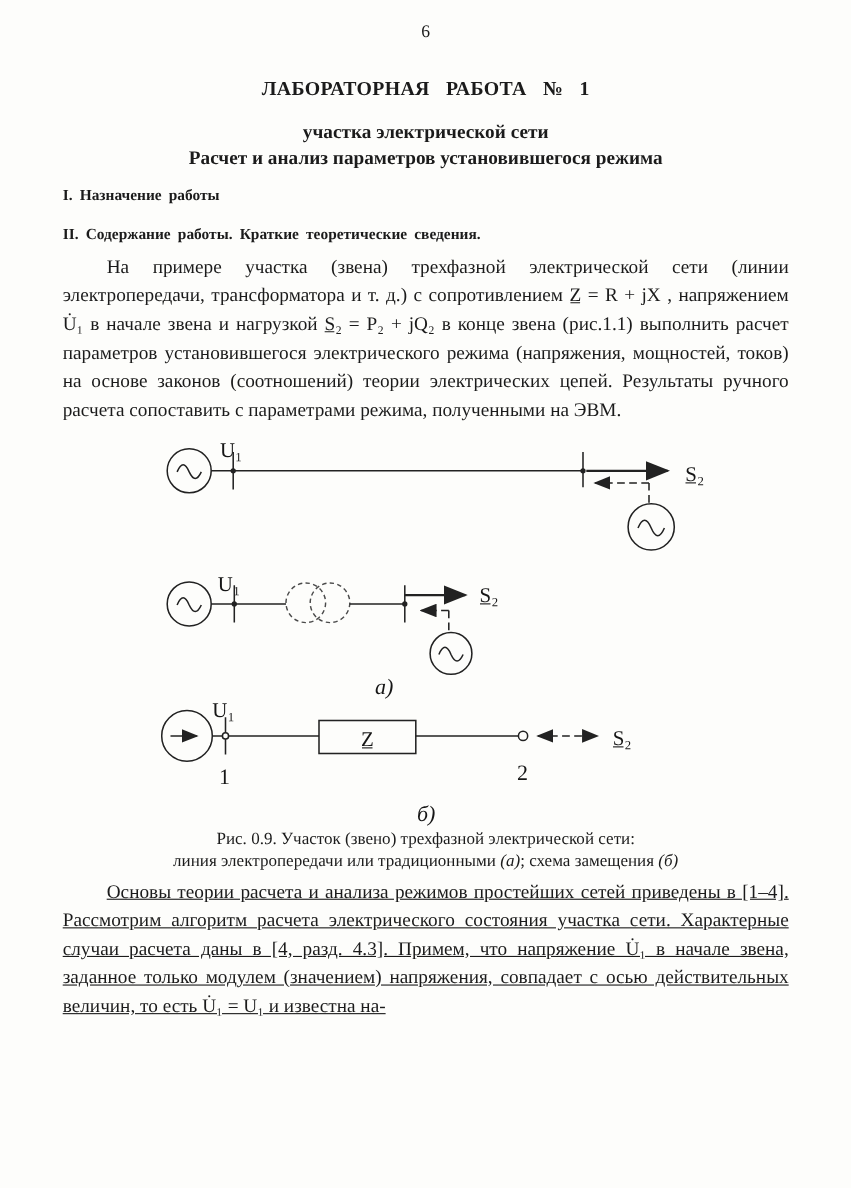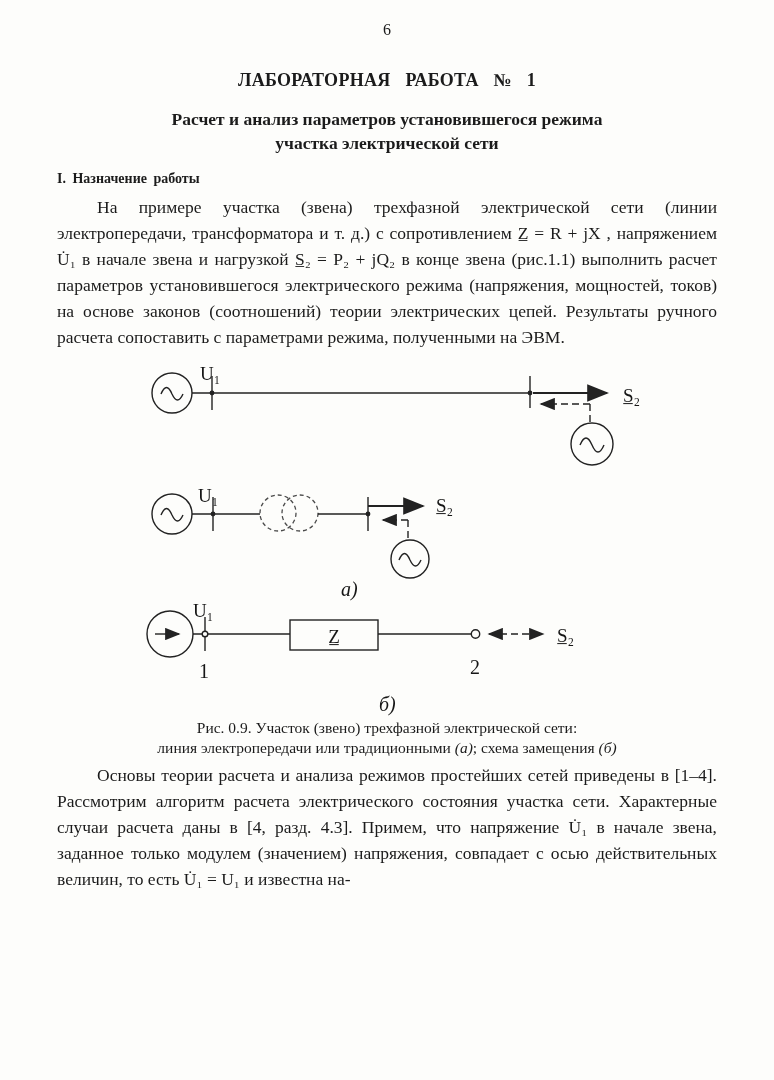--- a/index.html
+++ b/index.html
@@ -31,44 +31,45 @@
   .figure text{
     font-family:"Liberation Serif","DejaVu Serif",serif;
     font-size:19px;fill:#161616;
   }
   .figure text.sub-label{font-style:italic;font-size:20px;}
   .figure text.node-num{font-size:20px;}
   .caption{
     text-align:center;font-size:15.5px;line-height:20px;margin:2px 0 0 0;
   }
   .caption .it{font-style:italic;}
-  .closing{margin-top:16px;}
+  .closing{margin-top:16px;text-decoration:underline;}
   .stroke{stroke:#222;fill:none;stroke-width:1.4;}
   .thick{stroke-width:2;}
   .dashed{stroke-dasharray:7 4;}
   .xfmr{stroke:#4a4a4a;stroke-dasharray:4 3;fill:none;stroke-width:1.3;}
   .dot{fill:#222;stroke:none;}
   .open-node{fill:#fdfdfb;stroke:#222;stroke-width:1.4;}
 </style>
 </head>
 <body>
 
 <div class="page">
 
   <div class="page-number">6</div>
 
   <div class="doc-title">ЛАБОРАТОРНАЯ РАБОТА № 1</div>
 
   <div class="doc-subtitle">
+    <div>участка электрической сети</div>
     <div>Расчет и анализ параметров установившегося режима</div>
-    <div>участка электрической сети</div>
   </div>
 
   <div class="sec-heading">I. Назначение работы</div>
 
+  <div class="sec-heading">II. Содержание работы. Краткие теоретические сведения.</div>
   <p class="body">На примере участка (звена) трехфазной электрической сети (линии электропередачи, трансформатора и т. д.) с сопротивлением Z̲ = R + jX , напряжением U̇₁ в начале звена и нагрузкой S̲₂ = P₂ + jQ₂ в конце звена (рис.1.1) выполнить расчет параметров установившегося электрического режима (напряжения, мощностей, токов) на основе законов (соотношений) теории электрических цепей. Результаты ручного расчета сопоставить с параметрами режима, полученными на ЭВМ.</p>
 
   <div class="figure">
     <svg viewBox="0 0 660 360" width="660" height="360">
       <defs>
         <marker id="ar" viewBox="0 0 10 8" refX="9" refY="4" markerWidth="11" markerHeight="9" orient="auto-start-reverse">
           <path d="M0,0 L10,4 L0,8 Z" fill="#222"></path>
         </marker>
       </defs>
 

